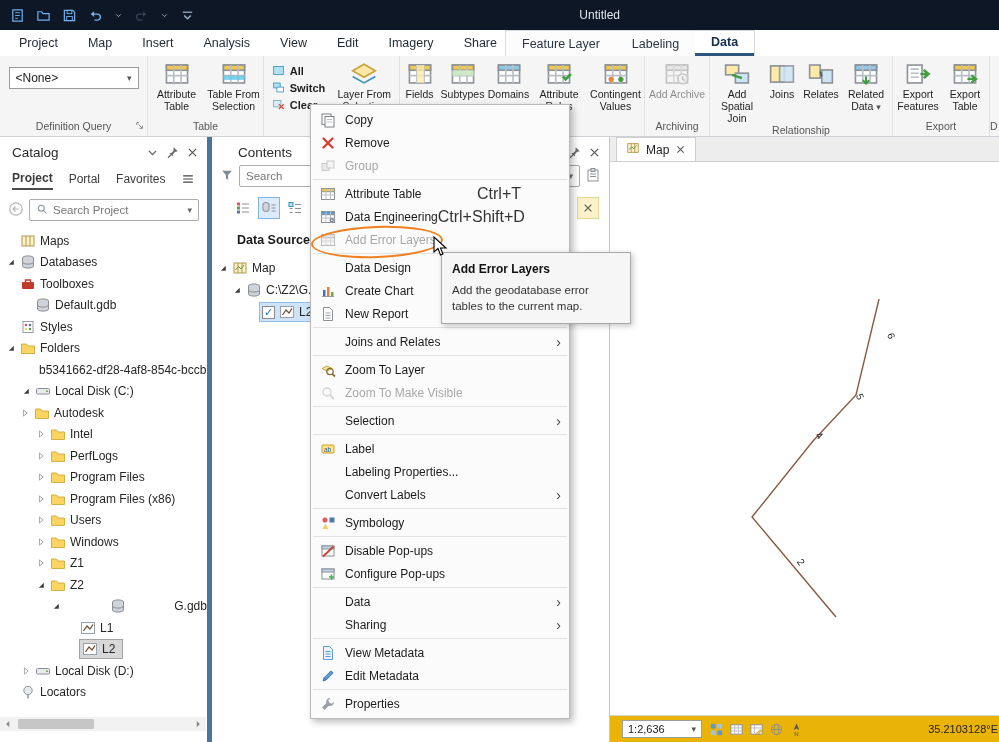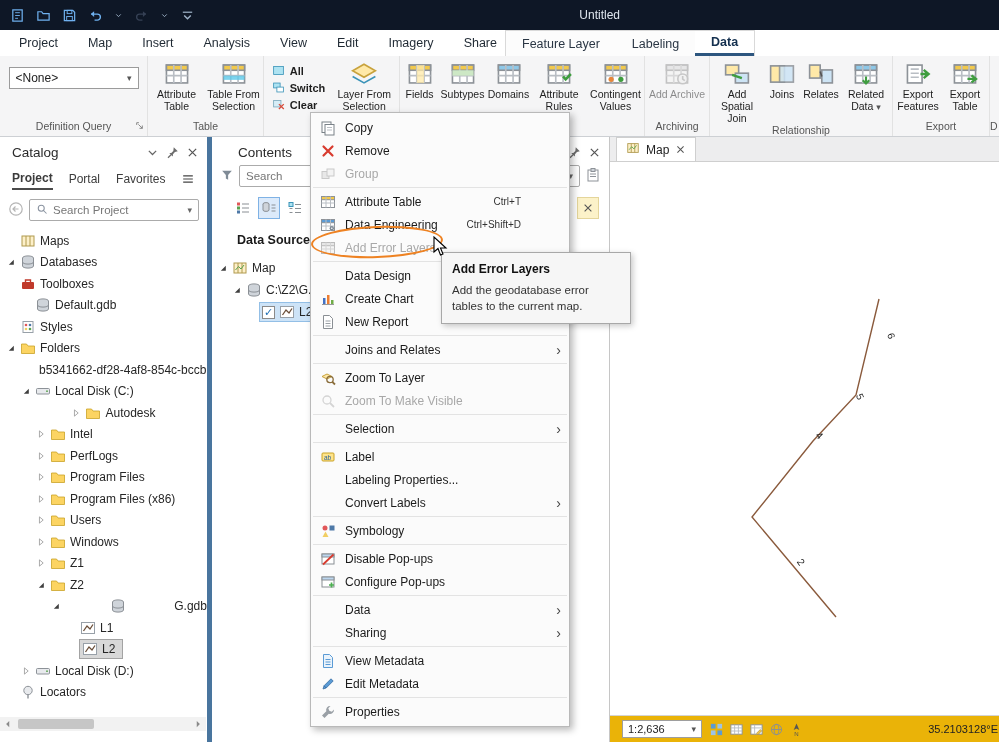--- a/index.html
+++ b/index.html
@@ -81,25 +81,25 @@
 .maptab{background:#fff;border:1px solid #cfcfcf;border-bottom:none;display:flex;align-items:center;gap:6px;padding:0 9px;font-size:12px;color:#222;cursor:default;}
 .maptab .mclose{display:flex;cursor:pointer;}
 .mapcanvas{position:absolute;left:0;top:25px;width:389px;height:553px;background:#fff;}
 .mapstatus{position:absolute;left:0;bottom:0;width:389px;height:27px;background:#eab308;border-top:1px solid #d4d4d4;display:flex;align-items:center;gap:7px;padding-left:12px;}
 .scale-combo{width:80px;height:18px;border:1px solid #9e9e9e;background:#fff;display:flex;align-items:center;justify-content:space-between;padding:0 5px;font-size:11px;cursor:default;flex:none;}
 .status-icons{display:flex;gap:5px;align-items:center;}
 .status-icons span{display:flex;cursor:pointer;}
 .coord{margin-left:auto;padding-right:1px;font-size:11px;color:#222;white-space:nowrap;}
 
 
-.context-menu{position:absolute;left:310px;top:112px;width:260px;background:#fbfbfb;border:1px solid #b9b9b9;box-shadow:3px 3px 7px rgba(0,0,0,.28);padding:3px 0;z-index:100;}
+.context-menu{position:absolute;left:310px;top:104px;width:260px;background:#fbfbfb;border:1px solid #b9b9b9;box-shadow:3px 3px 7px rgba(0,0,0,.28);padding:3px 0;z-index:100;}
 .menu-item{height:23px;display:flex;align-items:center;padding:0 8px 0 6px;font-size:12px;color:#1b1b1b;cursor:default;}
 .mi-icon{width:22px;display:flex;justify-content:center;flex:none;}
 .mi-label{margin-left:6px;white-space:nowrap;}
-.mi-shortcut{margin-left:auto;margin-right:40px;color:#333;font-size:10px;}
+.mi-shortcut{margin-left:auto;margin-right:40px;color:#333;font-size:16px;}
 .menu-item.disabled{color:#a8a8a8;}
 .menu-item.disabled svg{filter:grayscale(1);opacity:.6;}
 .mi-arrow{margin-left:auto;color:#444;font-size:14px;line-height:1;}
 .menu-sep{height:1px;background:#e3e3e3;margin:2px 2px;}
 
 
 .tooltip{position:absolute;left:441px;top:252px;width:190px;background:#f6f6f6;border:1px solid #a8a8a8;box-shadow:2px 2px 6px rgba(0,0,0,.22);padding:9px 10px;z-index:110;}
 .tt-title{font-weight:bold;font-size:12px;margin-bottom:7px;color:#111;}
 .tt-body{font-size:11.5px;color:#333;line-height:1.35;}
 
@@ -484,21 +484,21 @@
         <div class="tree-row" style="padding-left: 21px;">
           <svg width="10" height="10" viewBox="0 0 16 16" style="flex:none">
             <path d="M12.5 4.5 V12.5 H4.5 Z" fill="#3f3f3f"></path>
           </svg>
           <svg width="16" height="16" viewBox="0 0 16 16">
             <rect x="1.5" y="5.5" width="13" height="5.5" rx="1" fill="#e8eaed" stroke="#8d9298"></rect>
             <circle cx="12" cy="8.2" r="0.9" fill="#59a14f"></circle>
           </svg>
           <span class="tree-label">Local Disk (C:)</span>
         </div>
-        <div class="tree-row" style="padding-left: 20px; justify-content: center;">
+        <div class="tree-row" style="padding-left: 20px;">
           <svg width="10" height="10" viewBox="0 0 16 16" style="flex:none">
             <path d="M5.5 3 L11.5 8 L5.5 13 Z" fill="none" stroke="#8f8f8f" stroke-width="1.2"></path>
           </svg>
           <svg width="16" height="16" viewBox="0 0 16 16">
             <path d="M1.5 4 h5 l1.5 2 h6.5 v7.5 H1.5z" fill="#fcd462" stroke="#c9a227" stroke-width="0.8"></path>
           </svg>
           <span class="tree-label">Autodesk</span>
         </div>
         <div class="tree-row" style="padding-left: 36px;">
           <svg width="10" height="10" viewBox="0 0 16 16" style="flex:none">

